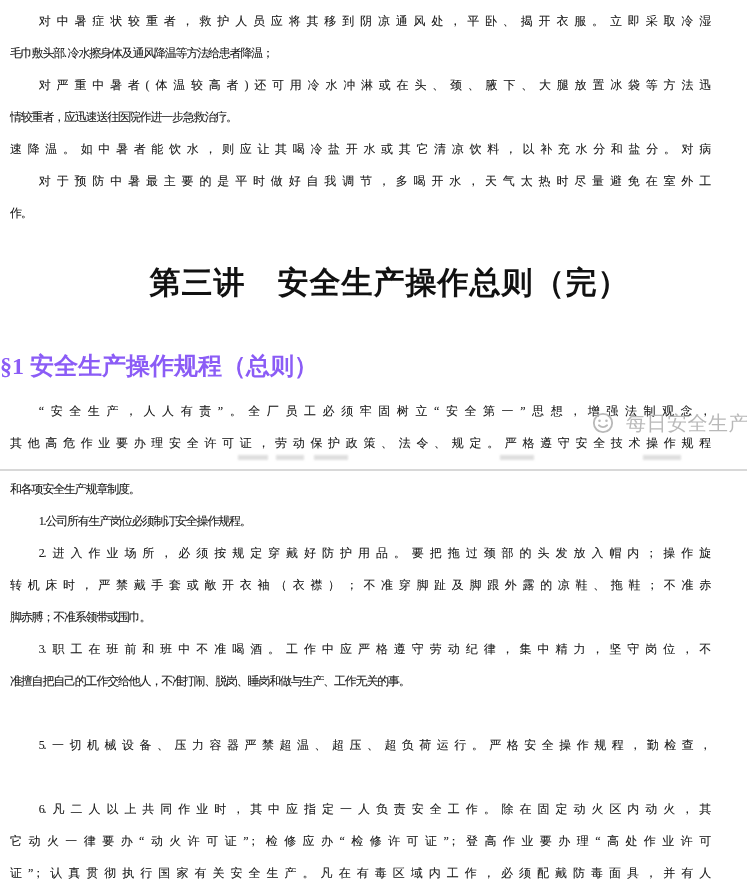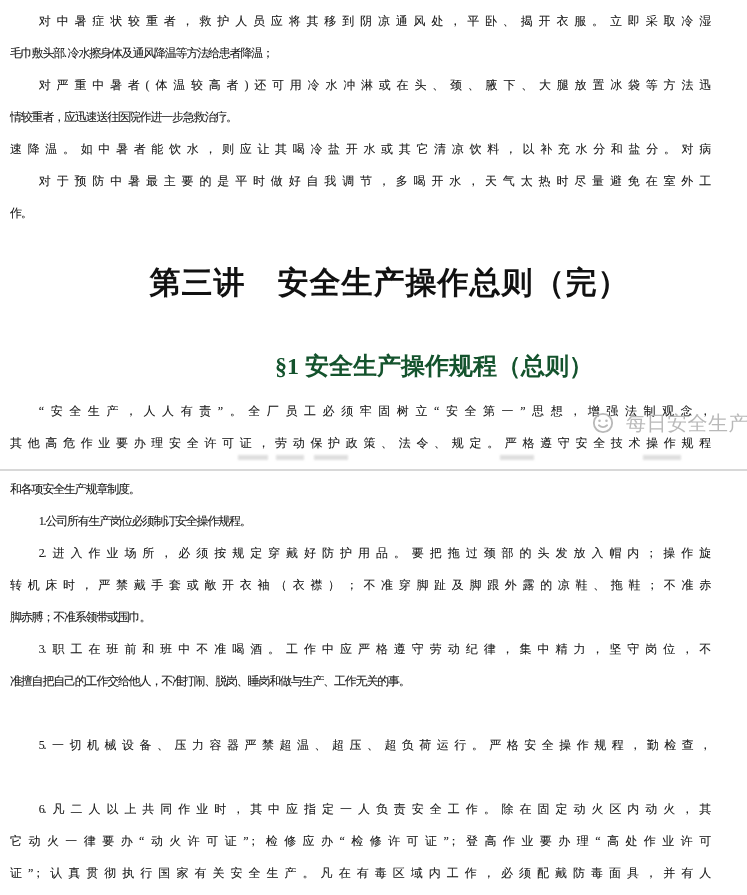--- a/index.html
+++ b/index.html
@@ -13,21 +13,21 @@
   }
   .line{line-height:32px;text-align:justify;white-space:nowrap;}
   .line.fill{white-space:normal;text-align-last:justify;}
   .line.first{text-indent:2.4em;}
   .chapter-title{
     position:absolute;left:16px;top:259px;width:747px;height:48px;line-height:48px;
     text-align:center;font-size:31px;font-weight:700;letter-spacing:1px;color:#111;
   }
   .section-title{
     position:absolute;left:0;top:350px;width:593px;height:32px;line-height:32px;
-    text-align:right;font-size:24px;font-weight:700;color:#14532d;
+    text-align:left;font-size:24px;font-weight:700;color:#8b5cf6;
   }
   .seam-line{
     position:absolute;left:0;top:469px;width:747px;height:2px;background:#d8d8d8;
   }
   .smudge{
     position:absolute;top:455px;height:5px;background:#c9c9c9;filter:blur(1.2px);opacity:.6;
   }
   .smudge.s1{left:238px;width:30px;}
   .smudge.s2{left:276px;width:28px;}
   .smudge.s3{left:314px;width:34px;}

